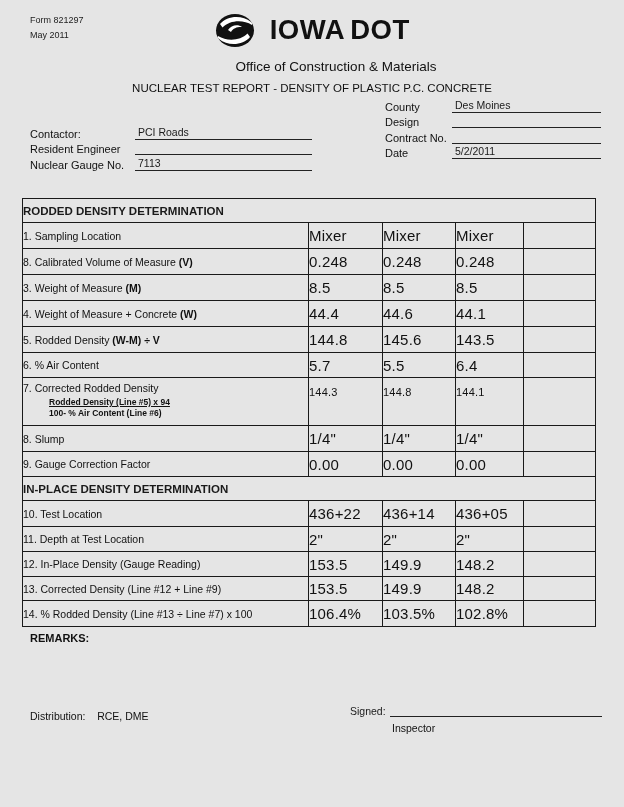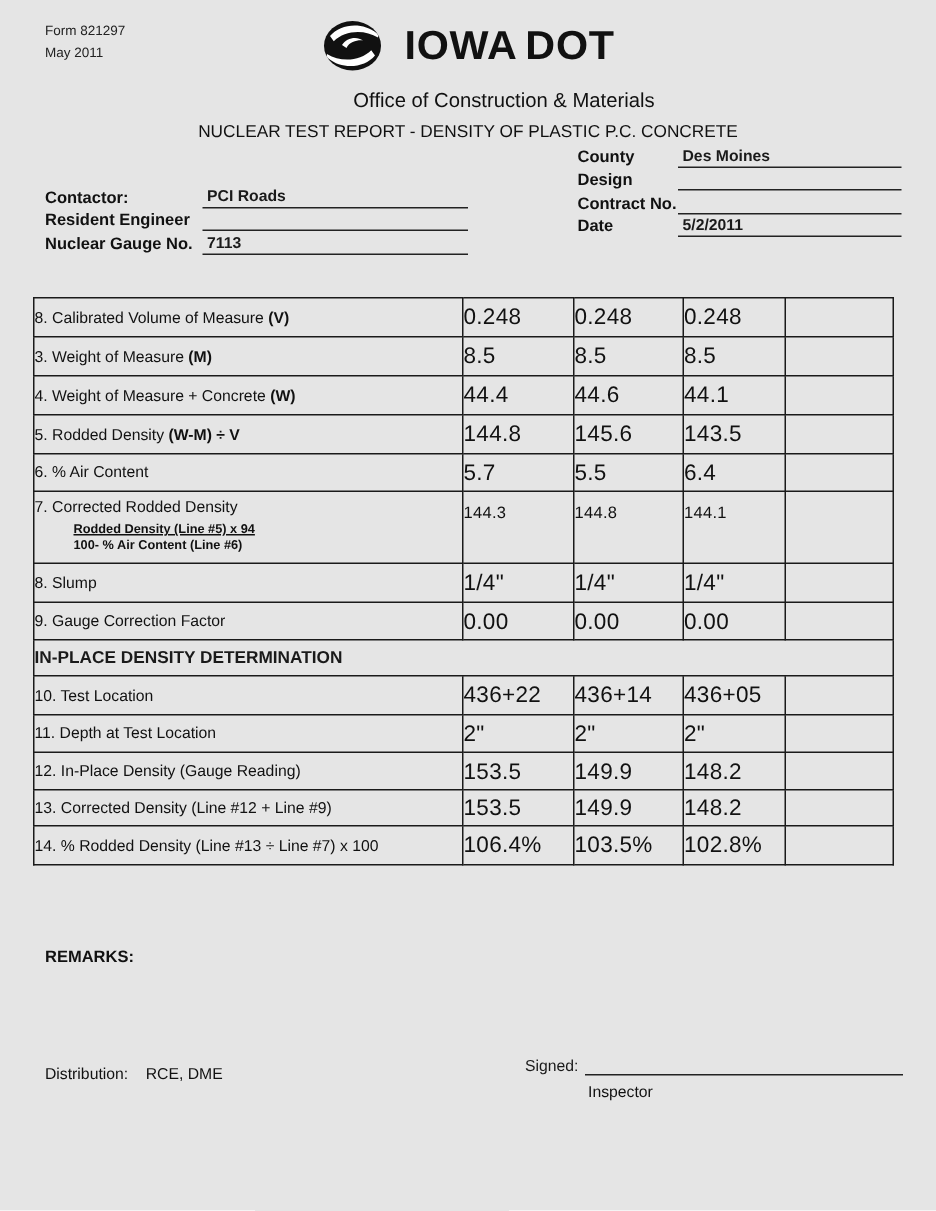--- a/index.html
+++ b/index.html
@@ -13,21 +13,21 @@
   .logo { position:absolute; left:0; top:13px; width:624px; display:flex; justify-content:center; align-items:center; gap:16px; }
   .logo-icon { width:40px; height:35px; }
   .logo-text { font-size:27px; font-weight:900; letter-spacing:0.5px; transform:scaleX(1.02); display:flex; gap:5px; color:#111; }
   .office-line { position:absolute; left:0; top:59px; width:624px; text-align:center; font-size:13.5px; color:#111;padding-left:24px; }
   .title-line  { position:absolute; left:0; top:82px; width:624px; text-align:center; font-size:11.5px; color:#111; }
 
   
   .fgroup { position:absolute; }
   .fgroup-left  { left:30px;  top:124px; width:282px; }
   .fgroup-right { left:385px; top:97px;  width:216px; }
-  .frow { display:flex; align-items:center; height:15.5px;font-weight:bold; }
+  .frow { display:flex; align-items:flex-end; height:15.5px; }
   .flabel { font-size:11px; color:#111; flex:none; }
   .fgroup-left  .flabel { width:105px; }
   .fgroup-right .flabel { width:67px; }
   .fline { flex:1; border-bottom:1.5px solid #222; font-size:10.5px; line-height:13px; padding-left:3px; min-height:13px; }
 
   
   .report-table { position:absolute; left:22px; top:198px; border-collapse:collapse; table-layout:fixed; }
   .report-table td { border:1.5px solid #1a1a1a; padding:0; overflow:hidden; }
   .sec-cell { font-weight:bold; font-size:11.5px; padding:0 0 0 5px; vertical-align:middle; }
   .lbl { font-size:10.5px; padding-left:5px; vertical-align:middle; color:#111; }
@@ -108,21 +108,31 @@
   <table class="report-table">
     <colgroup>
         <col style="width:286px">
         <col style="width:74px">
         <col style="width:73px">
         <col style="width:68px">
         <col style="width:72px">
       </colgroup>
 
     <tbody>
-
+        <tr style="height:24px">
+      <td class="sec-cell" colspan="5">RODDED DENSITY DETERMINATION</td>
+    </tr>
+
+    <tr style="height:26px">
+      <td class="lbl"><span>1.  Sampling Location</span><b></b></td>
+      <td class="val">Mixer</td>
+      <td class="val">Mixer</td>
+      <td class="val">Mixer</td>
+      <td class="val"></td>
+    </tr>
 
     <tr style="height:26px">
       <td class="lbl"><span>8.  Calibrated Volume of Measure </span><b>(V)</b></td>
       <td class="val">0.248</td>
       <td class="val">0.248</td>
       <td class="val">0.248</td>
       <td class="val"></td>
     </tr>
 
     <tr style="height:26px">

